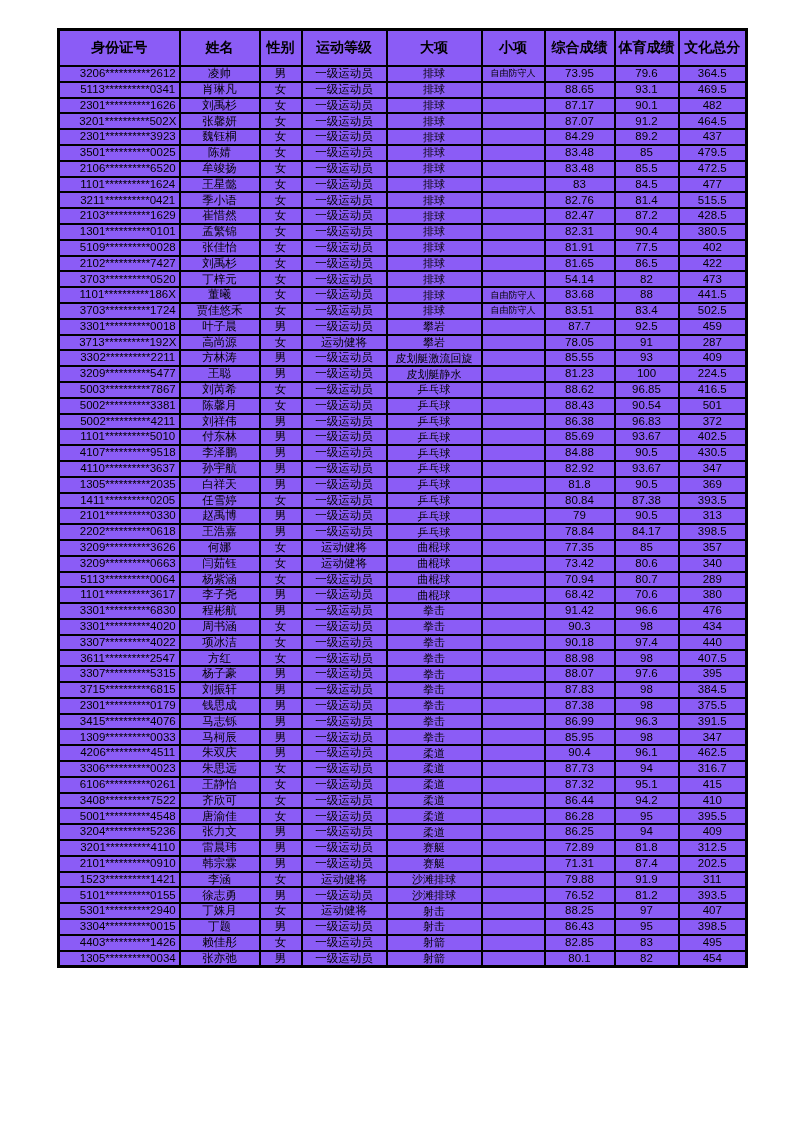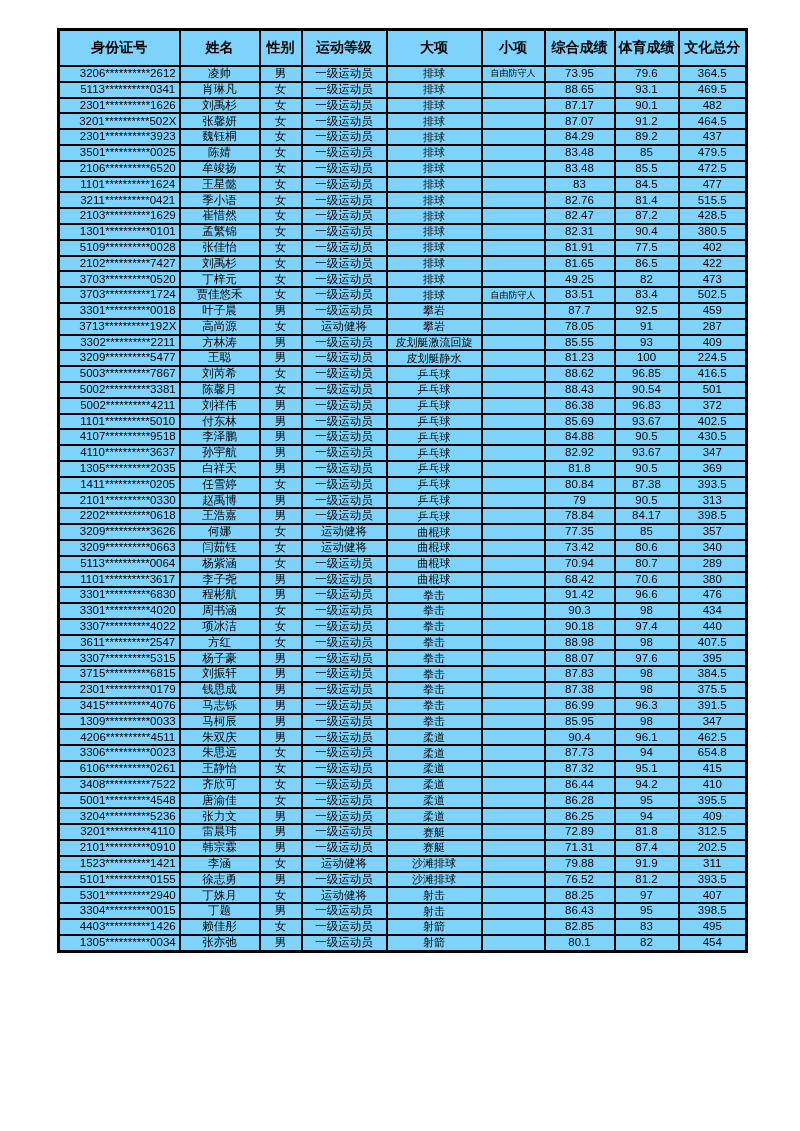--- a/index.html
+++ b/index.html
@@ -19,21 +19,21 @@
     overflow: hidden;
   }
   table.score-table {
     position: absolute;
     left: 57px;
     top: 28px;
     width: 688px;
     border-collapse: collapse;
     table-layout: fixed;
     border: 3px solid #000000;
-    background: #7dd3fc;
+    background: #8b5cf6;
   }
   table.score-table th,
   table.score-table td {
     border: 2px solid #000000;
     text-align: center;
     vertical-align: middle;
     padding: 0 1px;
     overflow: hidden;
     white-space: nowrap;
   }
@@ -229,23 +229,34 @@
           <td class="col-7">86.5</td>
           <td class="col-8">422</td>
         </tr>
         <tr>
           <td class="col-0">3703**********0520</td>
           <td class="col-1">丁梓元</td>
           <td class="col-2">女</td>
           <td class="col-3">一级运动员</td>
           <td class="col-4">排球</td>
           <td class="col-5"></td>
-          <td class="col-6">49.25</td>
+          <td class="col-6">54.14</td>
           <td class="col-7">82</td>
           <td class="col-8">473</td>
+        </tr>
+        <tr>
+          <td class="col-0">1101**********186X</td>
+          <td class="col-1">董曦</td>
+          <td class="col-2">女</td>
+          <td class="col-3">一级运动员</td>
+          <td class="col-4">排球</td>
+          <td class="col-5">自由防守人</td>
+          <td class="col-6">83.68</td>
+          <td class="col-7">88</td>
+          <td class="col-8">441.5</td>
         </tr>
         <tr>
           <td class="col-0">3703**********1724</td>
           <td class="col-1">贾佳悠禾</td>
           <td class="col-2">女</td>
           <td class="col-3">一级运动员</td>
           <td class="col-4">排球</td>
           <td class="col-5">自由防守人</td>
           <td class="col-6">83.51</td>
           <td class="col-7">83.4</td>
@@ -561,21 +572,21 @@
         </tr>
         <tr>
           <td class="col-0">3306**********0023</td>
           <td class="col-1">朱思远</td>
           <td class="col-2">女</td>
           <td class="col-3">一级运动员</td>
           <td class="col-4">柔道</td>
           <td class="col-5"></td>
           <td class="col-6">87.73</td>
           <td class="col-7">94</td>
-          <td class="col-8">654.8</td>
+          <td class="col-8">316.7</td>
         </tr>
         <tr>
           <td class="col-0">6106**********0261</td>
           <td class="col-1">王静怡</td>
           <td class="col-2">女</td>
           <td class="col-3">一级运动员</td>
           <td class="col-4">柔道</td>
           <td class="col-5"></td>
           <td class="col-6">87.32</td>
           <td class="col-7">95.1</td>

